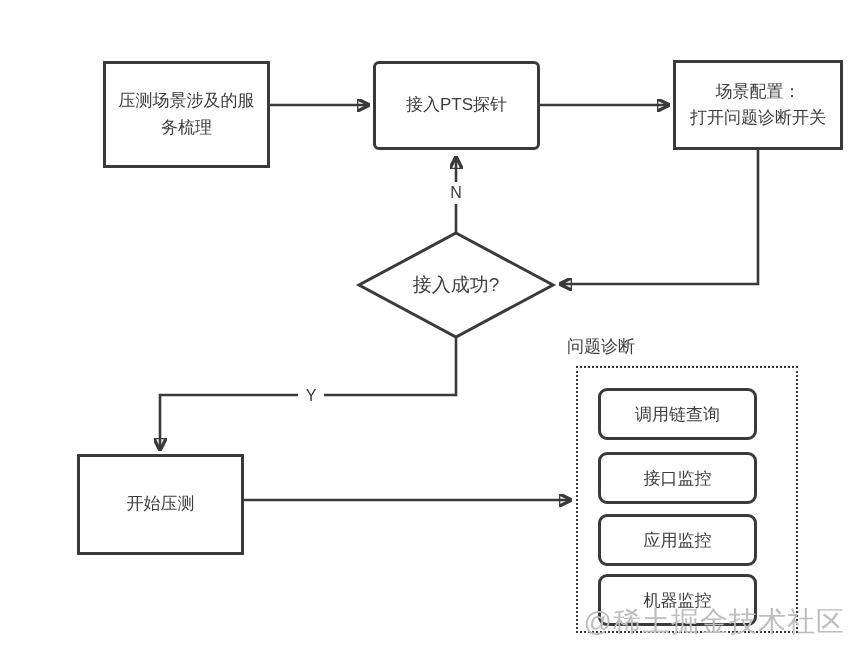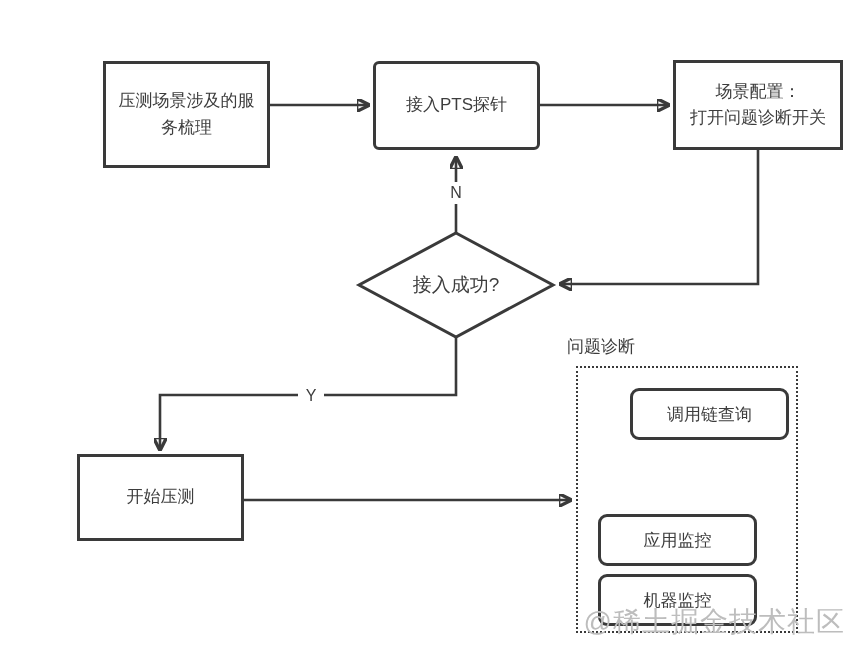--- a/index.html
+++ b/index.html
@@ -31,21 +31,21 @@
     background:var(--bg);
     display:flex;align-items:center;justify-content:center;
     text-align:center;
     font-size:17px;
     line-height:1.55;
     white-space:pre-line;
   }
   #node-service{left:103px;top:61px;width:167px;height:107px;}
   #node-pts{left:373px;top:61px;width:167px;height:89px;border-radius:6px;}
   #node-config{left:673px;top:60px;width:170px;height:90px;}
-  #node-start{left:77px;top:454px;width:167px;height:87px;}
+  #node-start{left:77px;top:454px;width:167px;height:101px;}
   .decision-label{
     position:absolute;left:376px;top:265px;width:160px;height:40px;
     display:flex;align-items:center;justify-content:center;
     font-size:19px;
   }
   .edge-label{
     position:absolute;
     background:var(--bg);
     display:flex;align-items:center;justify-content:center;
     font-size:16px;
@@ -64,21 +64,21 @@
   }
   .diag-item{
     position:absolute;left:598px;width:159px;height:52px;
     box-sizing:border-box;
     border:3px solid var(--stroke);
     border-radius:9px;
     background:var(--bg);
     display:flex;align-items:center;justify-content:center;
     font-size:17px;
   }
-  #diag-item-0{top:388px;margin-left:32px;}
+  #diag-item-0{top:388px;}
   #diag-item-1{top:452px;}
   #diag-item-2{top:514px;}
   #diag-item-3{top:574px;}
   .watermark{
     position:absolute;right:9px;top:603px;
     font-size:28px;
     color:var(--wm);
     letter-spacing:1px;
     z-index:5;
   }
@@ -117,18 +117,19 @@
 
   <div class="edge-label" id="edge-label-y">Y</div>
 
   <div class="rect" id="node-start">开始压测</div>
 
   <div class="group-title">问题诊断</div>
 
   <div class="group-box"></div>
 
   <div class="diag-item" id="diag-item-0">调用链查询</div>
+  <div class="diag-item" id="diag-item-1">接口监控</div>
   <div class="diag-item" id="diag-item-2">应用监控</div>
   <div class="diag-item" id="diag-item-3">机器监控</div>
 
   <div class="watermark">@稀土掘金技术社区</div>
 
 </div>
 
 </body></html>

